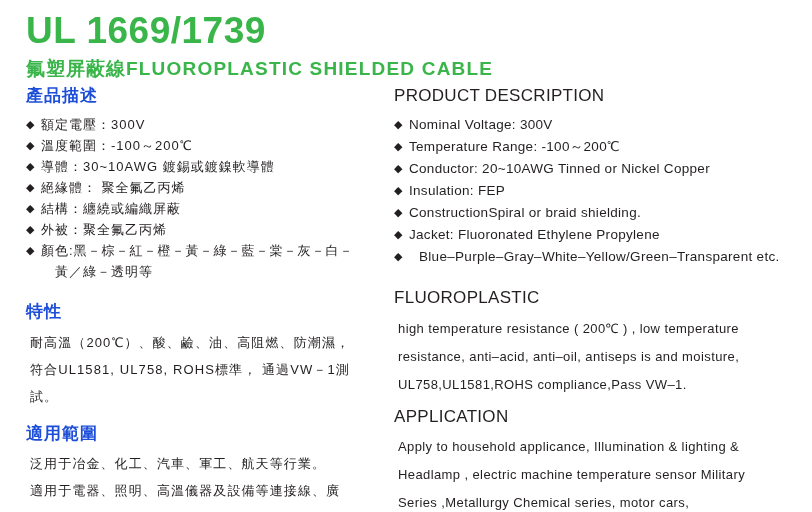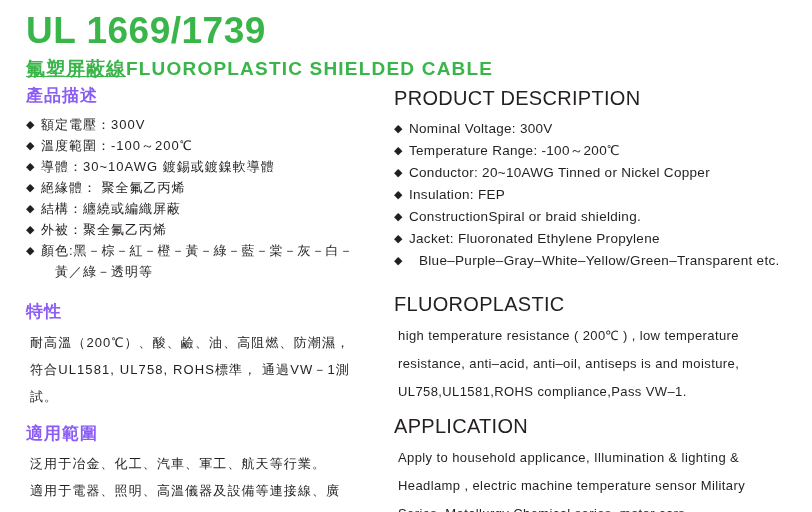--- a/index.html
+++ b/index.html
@@ -36,21 +36,20 @@
     left: 26px;
     top: 56px;
     font-size: 19px;
     font-weight: bold;
     color: #39b54a;
     letter-spacing: 0.6px;
     white-space: nowrap;
   }
   .subtitle .cn {
     letter-spacing: 1px;
-    text-decoration: underline;
   }
   .subtitle .en {
     letter-spacing: 1.2px;
   }
 
   .col-left {
     position: absolute;
     left: 26px;
     top: 86px;
     width: 352px;
@@ -58,27 +57,27 @@
   .col-right {
     position: absolute;
     left: 394px;
     top: 86px;
     width: 400px;
   }
 
   .sec-head-cn {
     font-size: 17px;
     font-weight: bold;
-    color: #8b5cf6;
+    color: #1d4ed8;
     letter-spacing: 1px;
     margin: 0 0 8px 0;
     line-height: 1.2;
   }
   .sec-head-en {
-    font-size: 20px;
+    font-size: 17px;
     color: #231f20;
     letter-spacing: 0.3px;
     margin: 0 0 8px 0;
     line-height: 1.2;
   }
   .bullet-list {
     list-style: none;
     margin: 0;
     padding: 0;
   }

